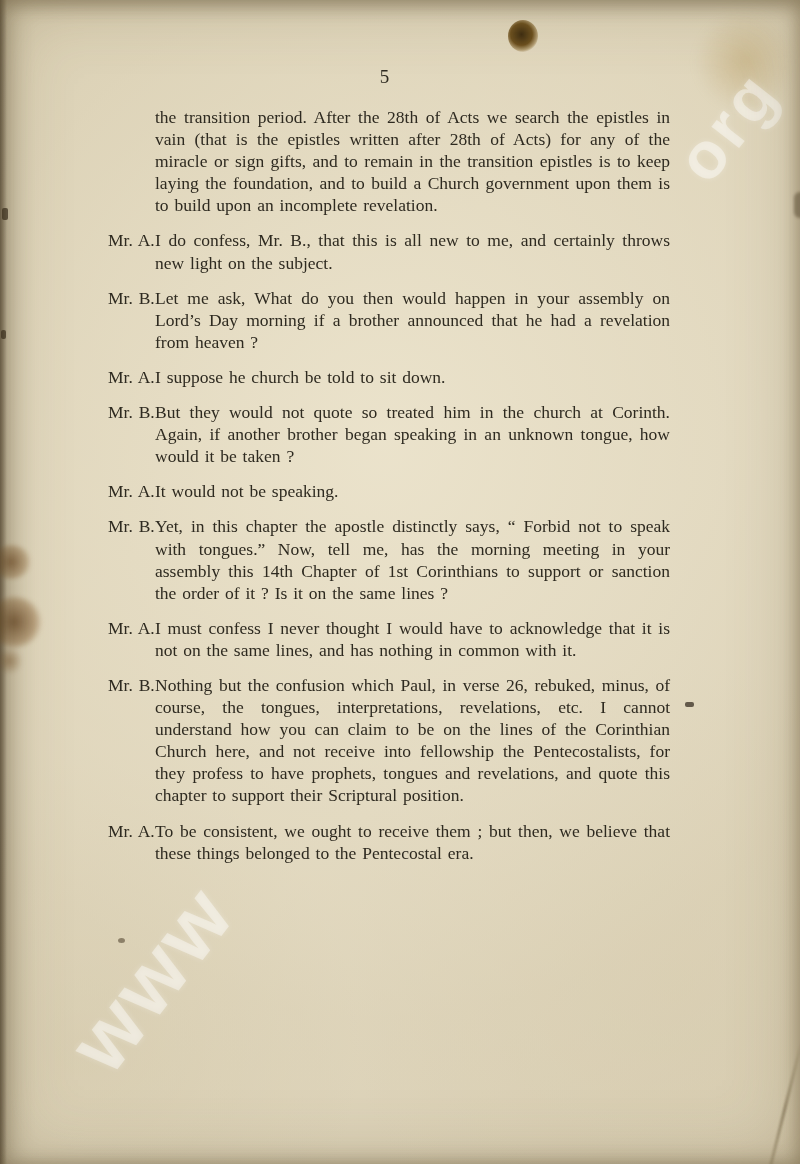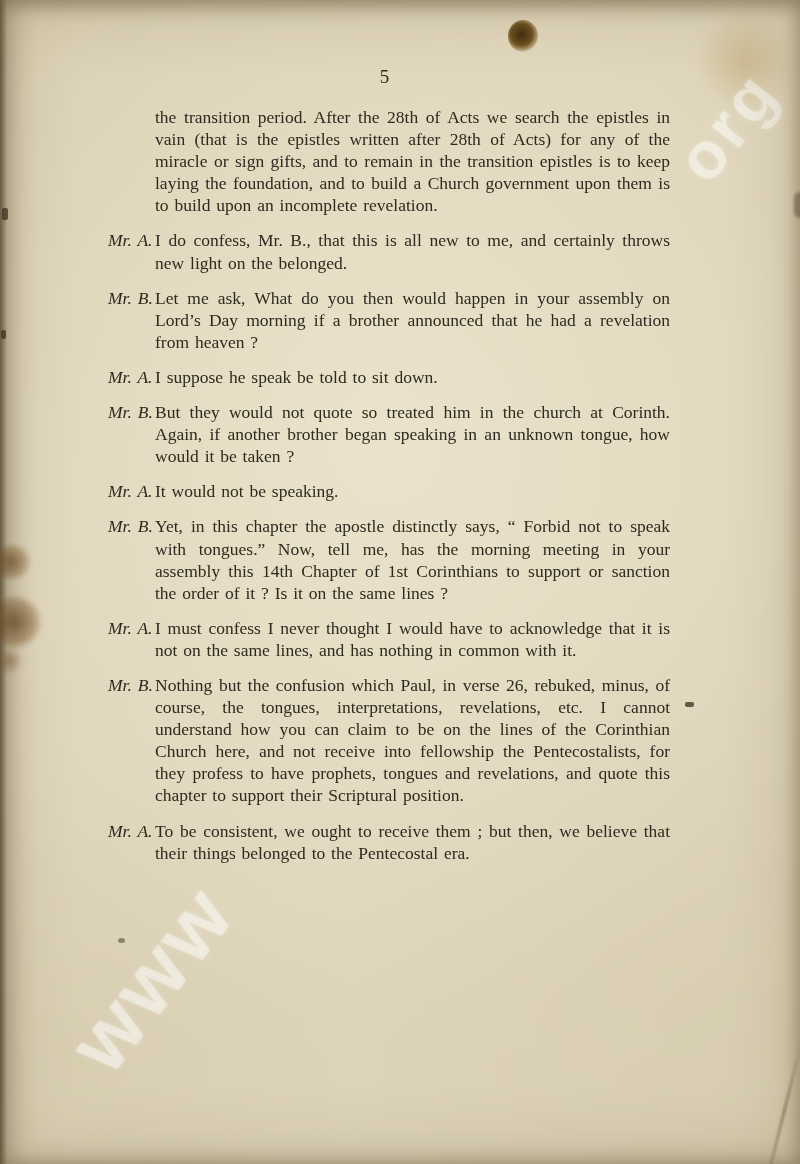--- a/index.html
+++ b/index.html
@@ -147,21 +147,20 @@
     line-height: 22.1px;
     word-spacing: 1.5px;
   }
   .para {
     display: grid;
     grid-template-columns: 47px 1fr;
     margin-bottom: 13px;
   }
   .speaker {
     white-space: nowrap;
-    font-style: italic;
   }
   .para-text {
     text-align: justify;
   }
 </style>
 </head>
 <body>
 
 <div class="page">
 
@@ -184,31 +183,31 @@
   <div class="page-number">5</div>
 
   <div class="dialogue">
   <div class="para">
     <div class="speaker"></div>
     <div class="para-text">the transition period.  After the 28th of Acts we search the epistles in vain (that is the epistles written after 28th of Acts) for any of the miracle or sign gifts, and to remain in the transition epistles is to keep laying the foundation, and to build a Church government upon them is to build upon an incomplete revelation.</div>
   </div>
 
   <div class="para">
     <div class="speaker">Mr. A.</div>
-    <div class="para-text">I do confess, Mr. B., that this is all new to me, and certainly throws new light on the belonged.</div>
+    <div class="para-text">I do confess, Mr. B., that this is all new to me, and certainly throws new light on the subject.</div>
   </div>
 
   <div class="para">
     <div class="speaker">Mr. B.</div>
     <div class="para-text">Let me ask, What do you then would happen in your assembly on Lord’s Day morning if a brother announced that he had a revelation from heaven ?</div>
   </div>
 
   <div class="para">
     <div class="speaker">Mr. A.</div>
-    <div class="para-text">I suppose he speak be told to sit down.</div>
+    <div class="para-text">I suppose he church be told to sit down.</div>
   </div>
 
   <div class="para">
     <div class="speaker">Mr. B.</div>
     <div class="para-text">But they would not quote so treated him in the church at Corinth.  Again, if another brother began speaking in an unknown tongue, how would it be taken ?</div>
   </div>
 
   <div class="para">
     <div class="speaker">Mr. A.</div>
     <div class="para-text">It would not be speaking.</div>
@@ -224,17 +223,17 @@
     <div class="para-text">I must confess I never thought I would have to acknowledge that it is not on the same lines, and has nothing in common with it.</div>
   </div>
 
   <div class="para">
     <div class="speaker">Mr. B.</div>
     <div class="para-text">Nothing but the confusion which Paul, in verse 26, rebuked, minus, of course, the tongues, interpretations, revelations, etc.  I cannot understand how you can claim to be on the lines of the Corinthian Church here, and not receive into fellowship the Pentecostalists, for they profess to have prophets, tongues and revelations, and quote this chapter to support their Scriptural position.</div>
   </div>
 
   <div class="para">
     <div class="speaker">Mr. A.</div>
-    <div class="para-text">To be consistent, we ought to receive them ; but then, we believe that their things belonged to the Pentecostal era.</div>
+    <div class="para-text">To be consistent, we ought to receive them ; but then, we believe that these things belonged to the Pentecostal era.</div>
   </div>
 </div>
 
 </div>
 
 </body></html>

